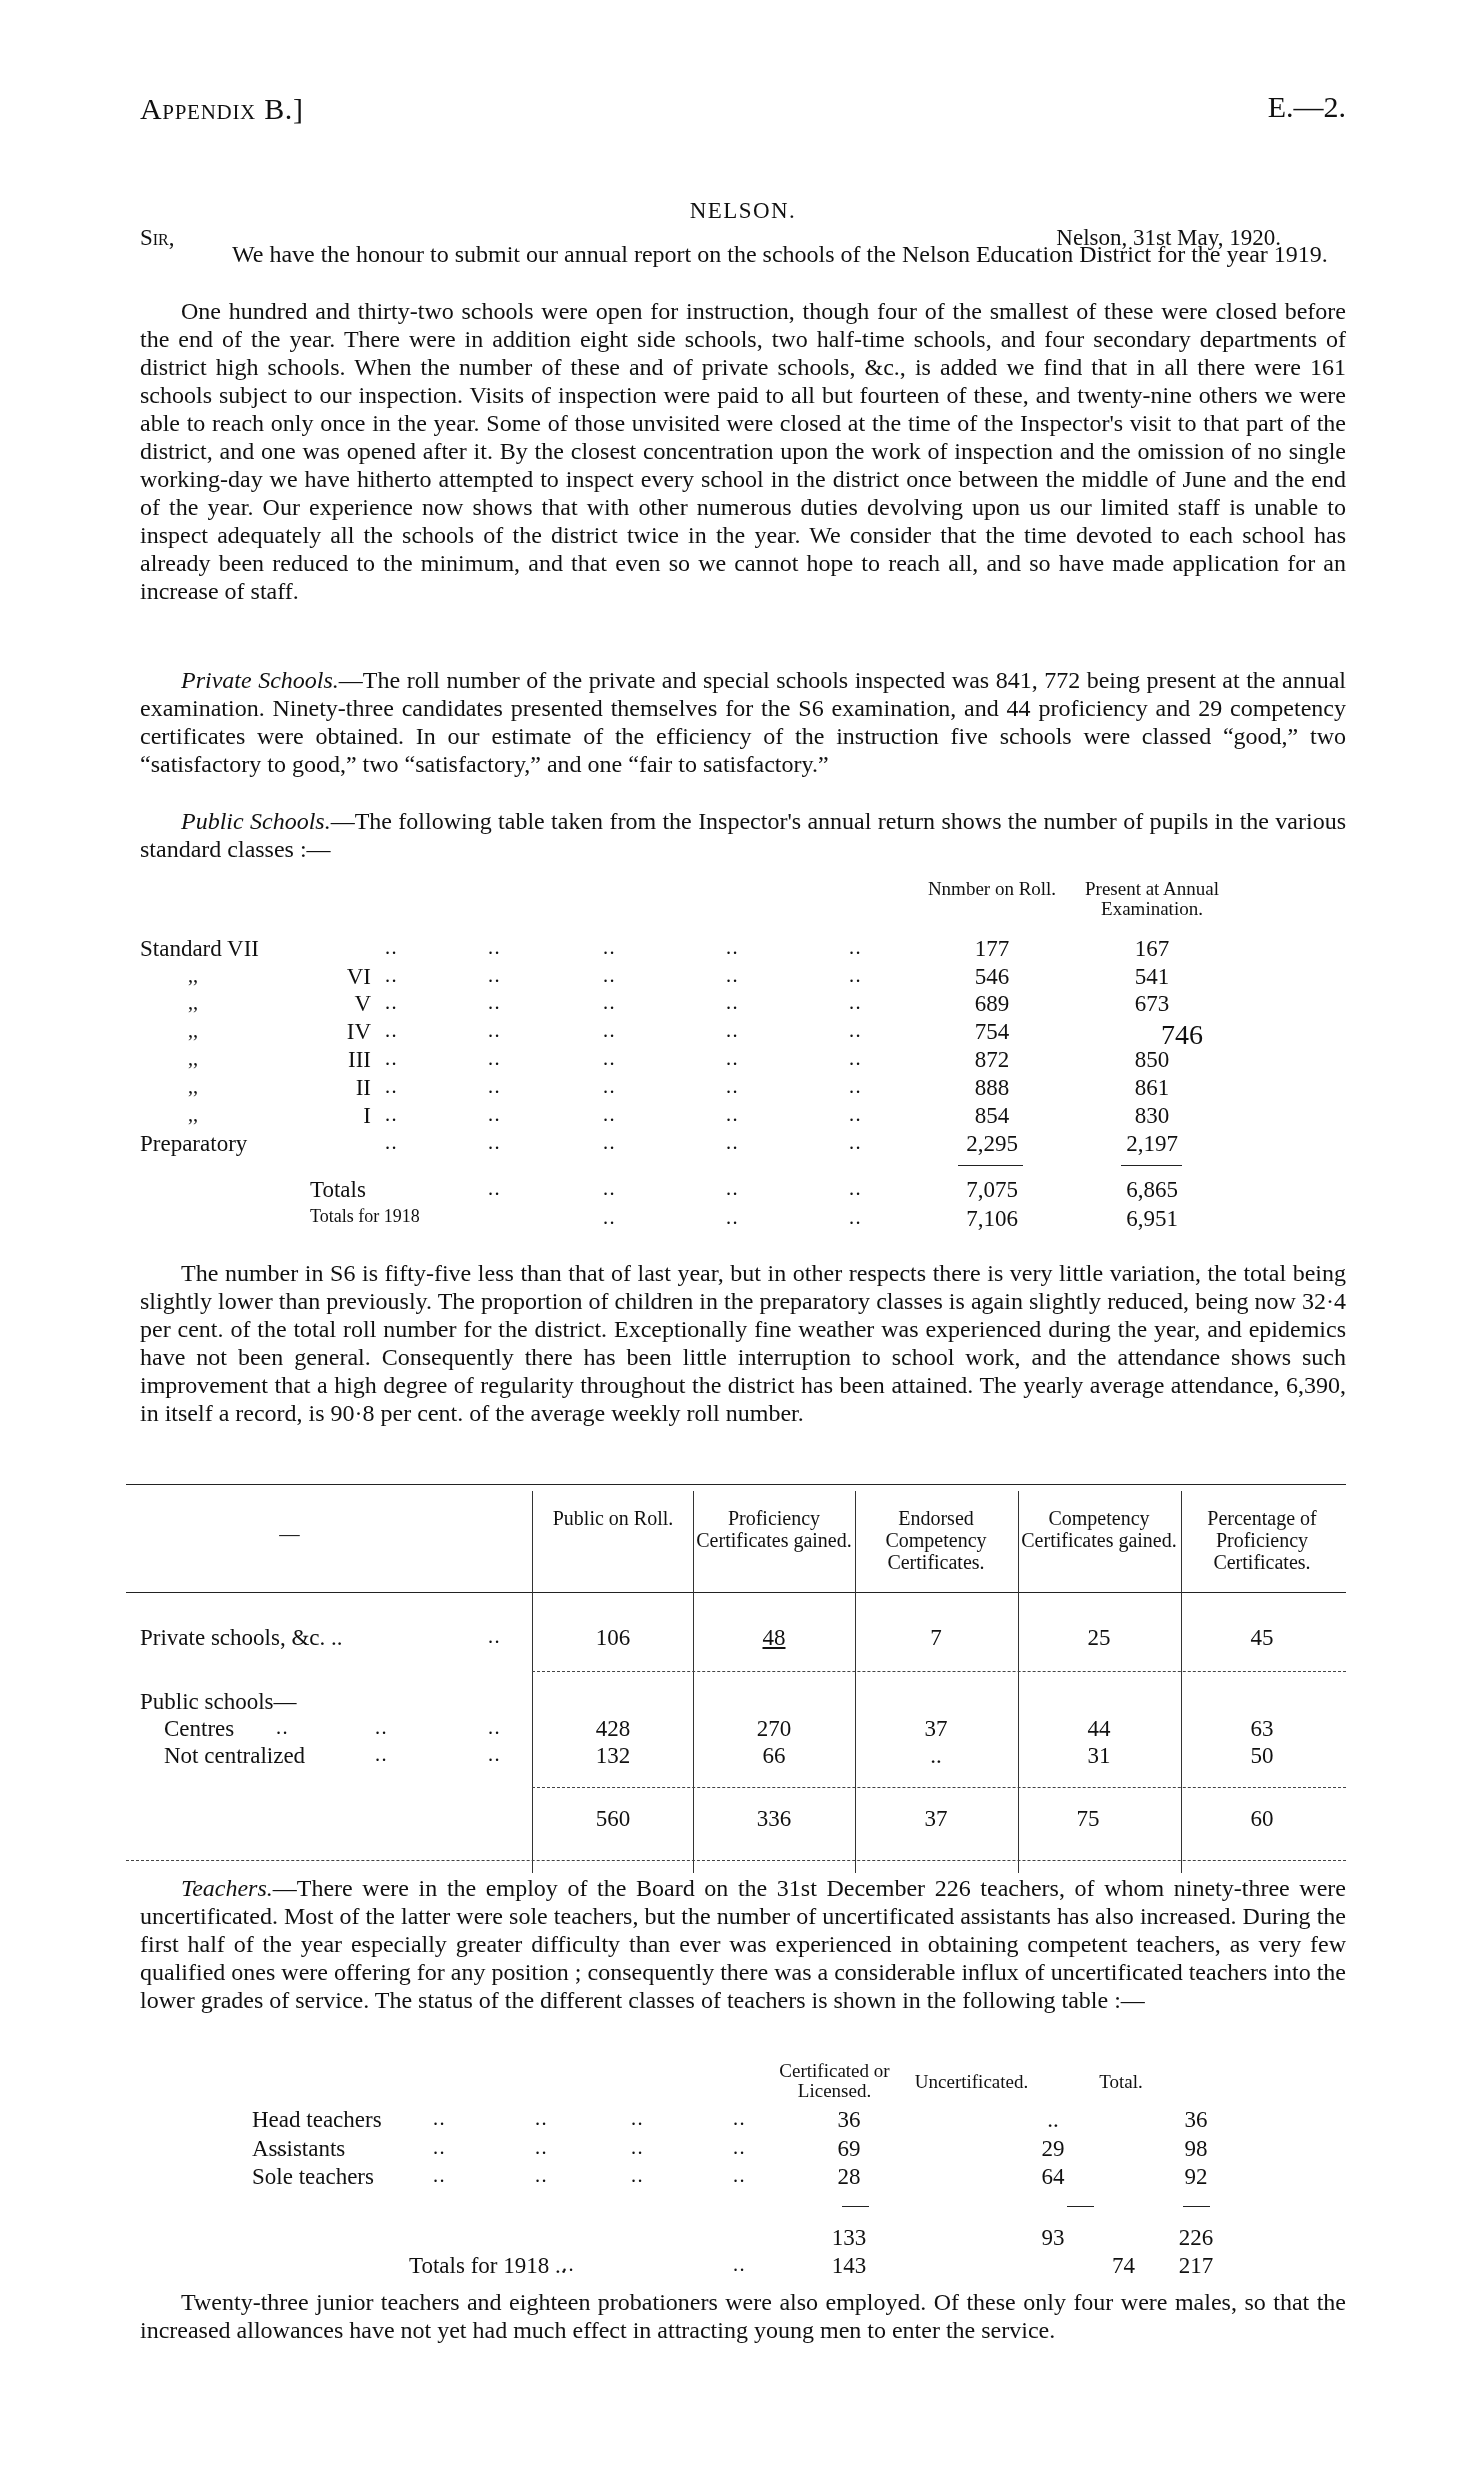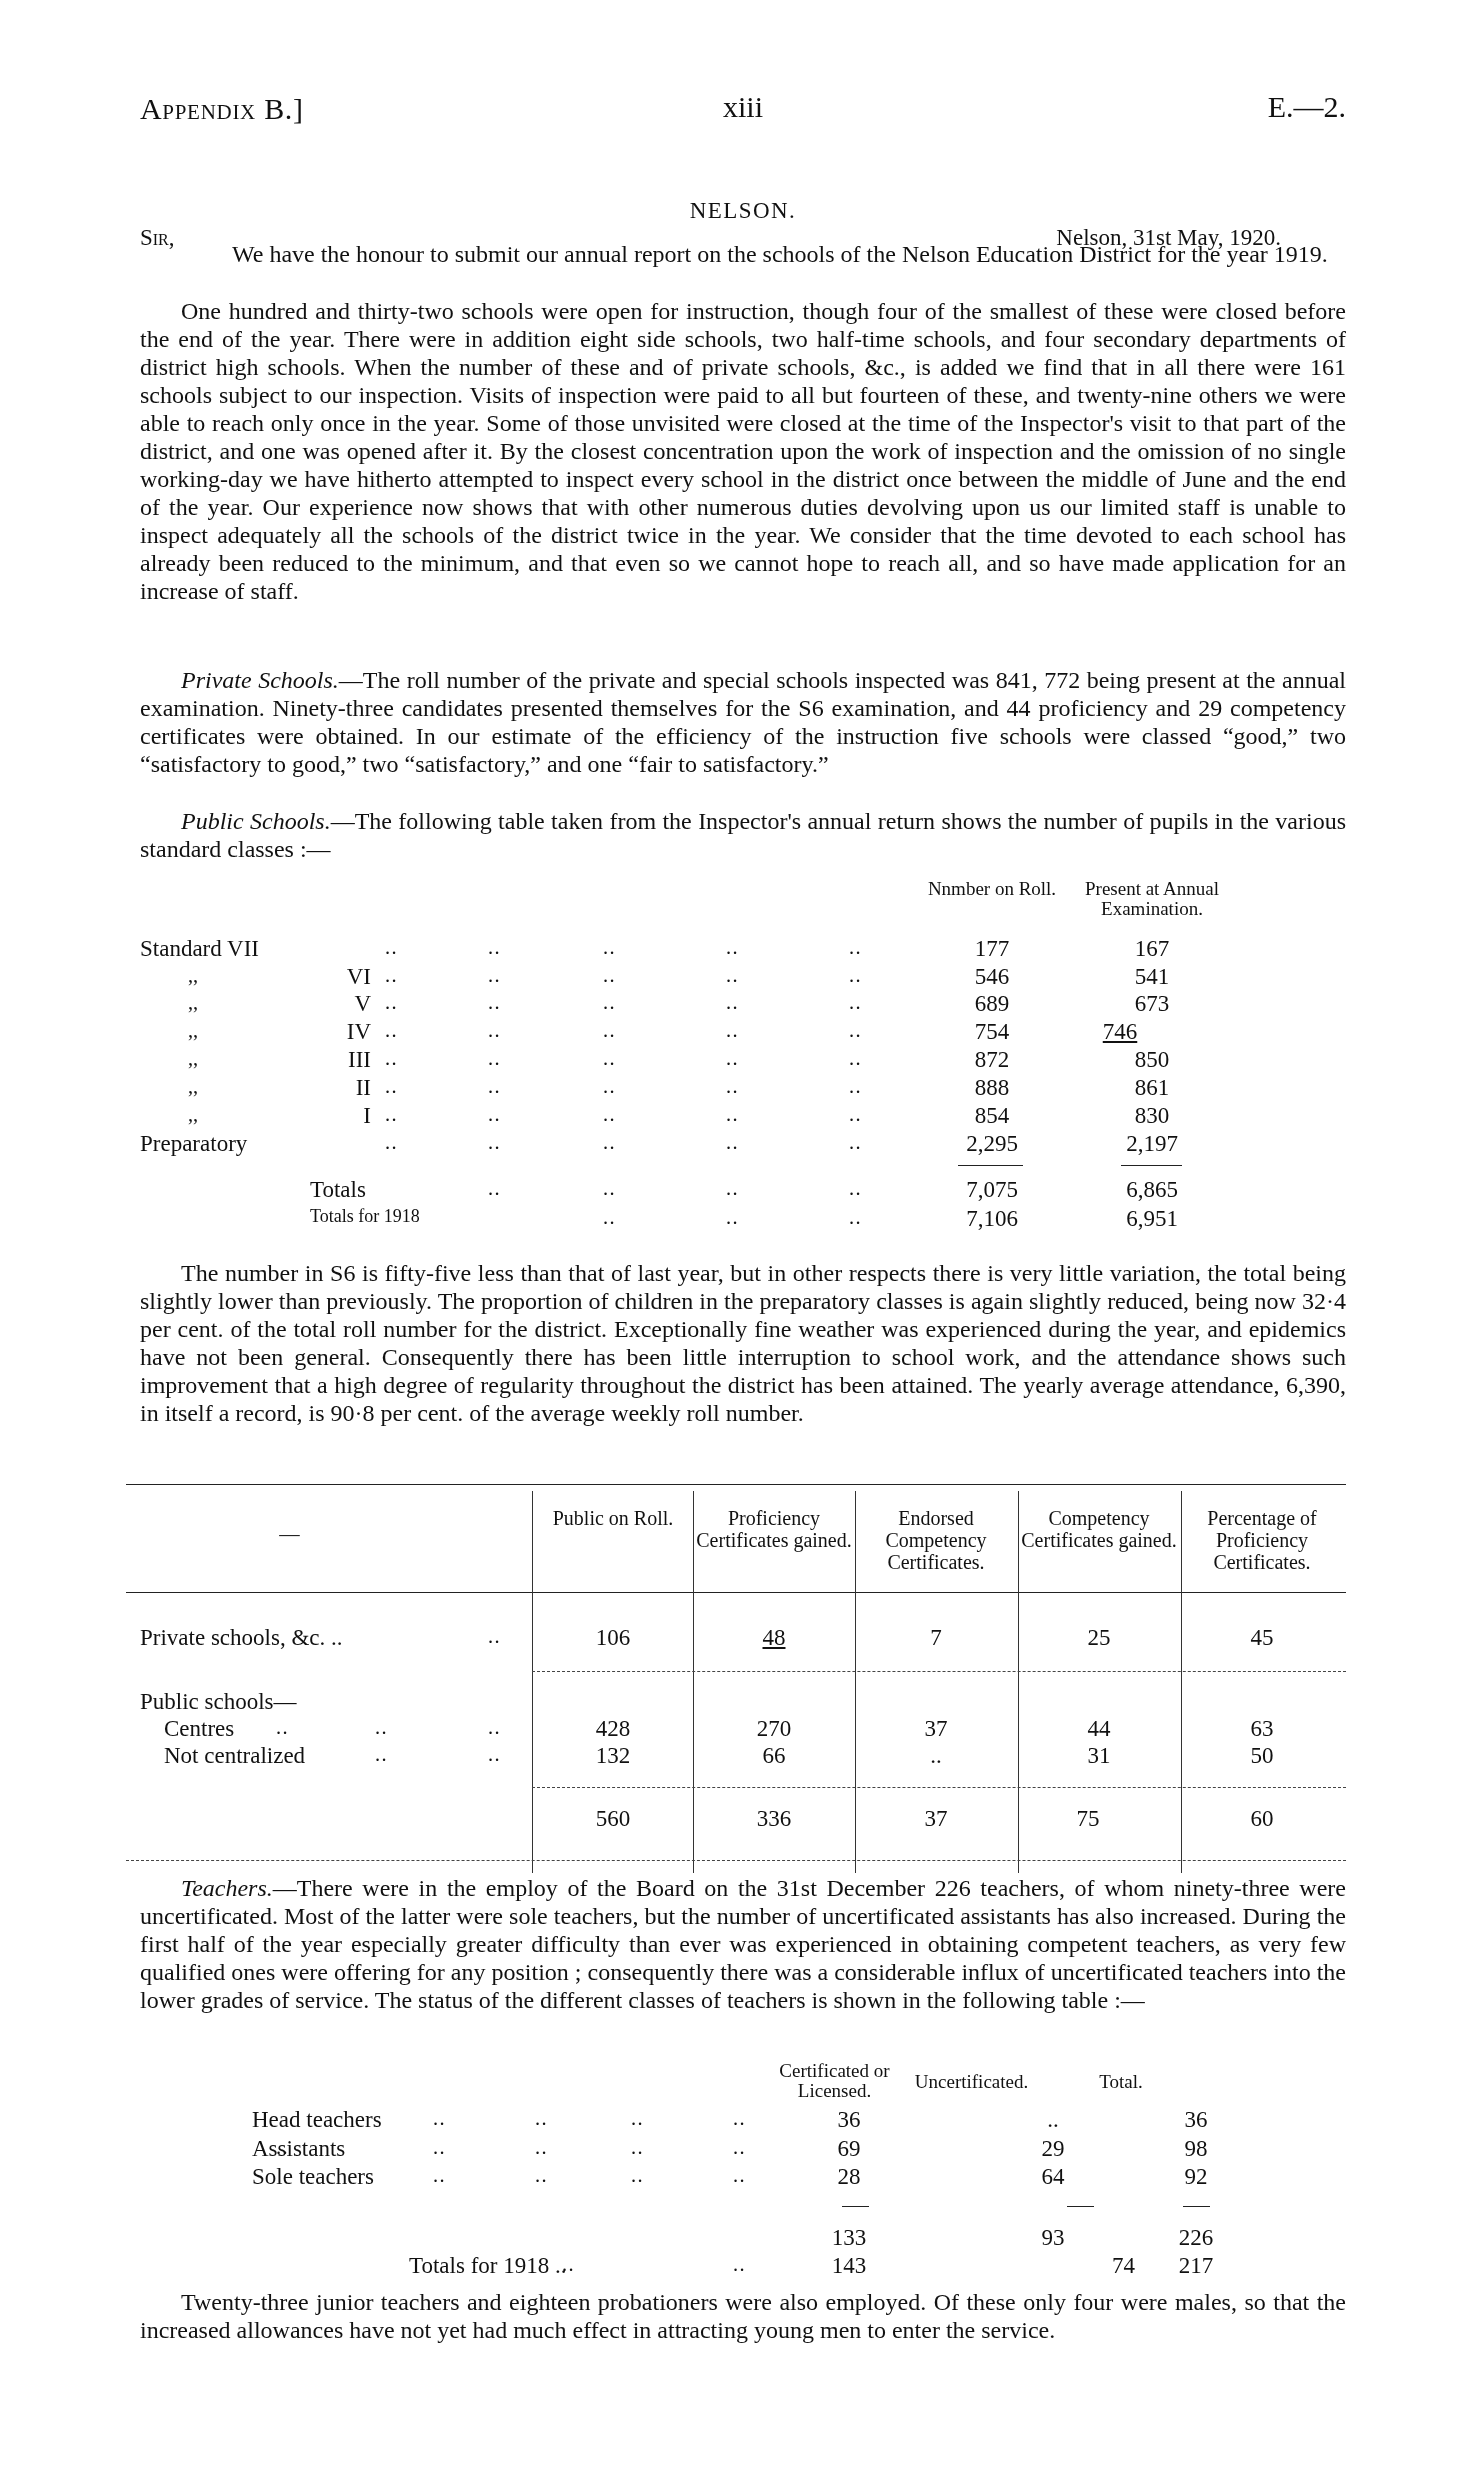--- a/index.html
+++ b/index.html
@@ -27,21 +27,20 @@
   .cert-head { position: absolute; text-align: center; font-size: 20px; line-height: 22px; }
   .cell { position: absolute; text-align: center; font-size: 23px; }
 </style>
 </head>
 <body>
 
 <div class="page">
 
   <div class="hdr">
     <span class="l">Appendix B.]</span>
-    <span class="c">xiii</span>
     <span class="r">E.—2.</span>
   </div>
 
   <div class="title">NELSON.</div>
   <div class="sir">Sir,</div>
   <div class="date">Nelson, 31st May, 1920.</div>
 
   <p class="para big" style="top:240px; margin:0;"><span class="ind"></span><span>We have the honour to submit our annual report on the schools of the Nelson Education District for the year 1919.</span></p>
 
   <p class="para" style="top:297px; margin:0;"><span class="ind"></span><span>One hundred and thirty-two schools were open for instruction, though four of the smallest of these were closed before the end of the year. There were in addition eight side schools, two half-time schools, and four secondary departments of district high schools. When the number of these and of private schools, &amp;c., is added we find that in all there were 161 schools subject to our inspection. Visits of inspection were paid to all but fourteen of these, and twenty-nine others we were able to reach only once in the year. Some of those unvisited were closed at the time of the Inspector's visit to that part of the district, and one was opened after it. By the closest concentration upon the work of inspection and the omission of no single working-day we have hitherto attempted to inspect every school in the district once between the middle of June and the end of the year. Our experience now shows that with other numerous duties devolving upon us our limited staff is unable to inspect adequately all the schools of the district twice in the year. We consider that the time devoted to each school has already been reduced to the minimum, and that even so we cannot hope to reach all, and so have made application for an increase of staff.</span></p>
@@ -81,21 +80,21 @@
         <div class="num" style="left:794px; top:991px; font-size:23px;">689</div>
         <div class="num" style="left:954px; top:991px; font-size:23px;">673</div>
         <div class="row" style="left:48px; top:1019px; font-size:20.4px;">,,</div>
         <div class="row" style="left:95px; top:1019px; width:136px; text-align:right; font-size:23px;">IV</div>
         <div class="dots" style="left:245px; top:1019px; font-size:20.4px;">..</div>
         <div class="dots" style="left:348px; top:1019px; font-size:20.4px;">..</div>
         <div class="dots" style="left:463px; top:1019px; font-size:20.4px;">..</div>
         <div class="dots" style="left:586px; top:1019px; font-size:20.4px;">..</div>
         <div class="dots" style="left:709px; top:1019px; font-size:20.4px;">..</div>
         <div class="num" style="left:794px; top:1019px; font-size:23px;">754</div>
-        <div class="num" style="left:922px; top:1019px; font-size:23px;text-decoration:underline;">746</div>
+        <div class="num" style="left:984px; top:1019px; font-size:28px;">746</div>
         <div class="row" style="left:48px; top:1047px; font-size:20.4px;">,,</div>
         <div class="row" style="left:95px; top:1047px; width:136px; text-align:right; font-size:23px;">III</div>
         <div class="dots" style="left:245px; top:1047px; font-size:20.4px;">..</div>
         <div class="dots" style="left:348px; top:1047px; font-size:20.4px;">..</div>
         <div class="dots" style="left:463px; top:1047px; font-size:20.4px;">..</div>
         <div class="dots" style="left:586px; top:1047px; font-size:20.4px;">..</div>
         <div class="dots" style="left:709px; top:1047px; font-size:20.4px;">..</div>
         <div class="num" style="left:794px; top:1047px; font-size:23px;">872</div>
         <div class="num" style="left:954px; top:1047px; font-size:23px;">850</div>
         <div class="row" style="left:48px; top:1075px; font-size:20.4px;">,,</div>

